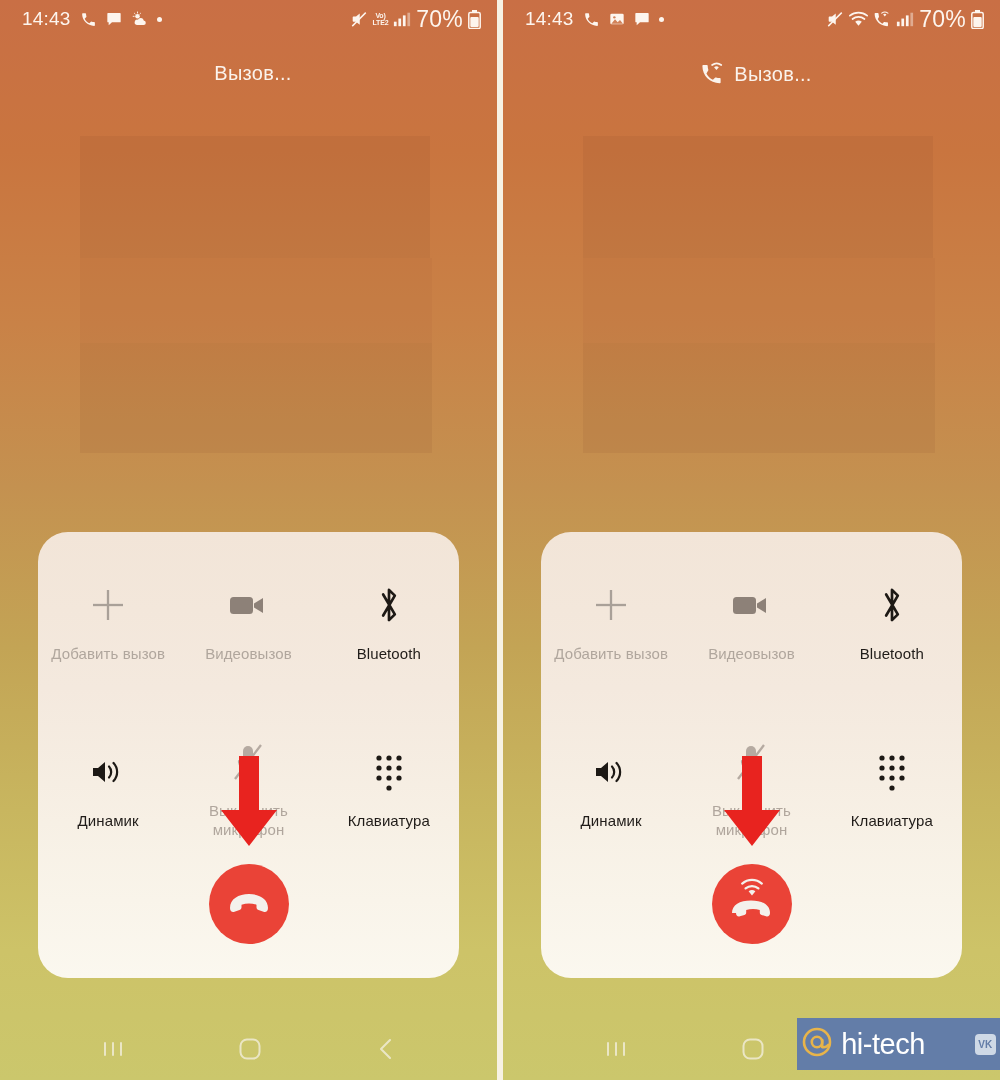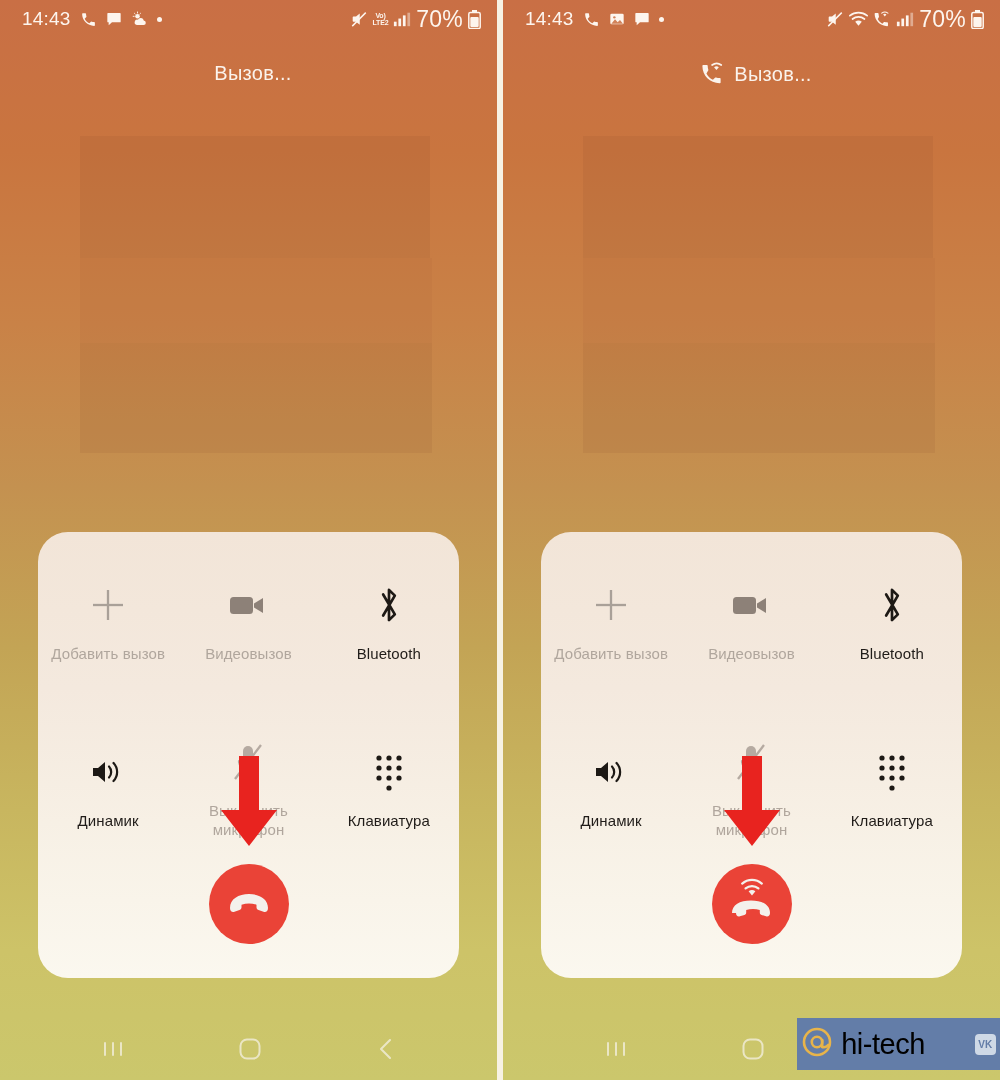--- a/index.html
+++ b/index.html
@@ -91,21 +91,21 @@
     padding:0 44px;
   }
   .navbar .nb { opacity:.82; }
 
   
   .watermark {
     position:absolute; right:0px; bottom:10px;
     width:203px; height:52px; background:#637da8;
     display:flex; align-items:center; justify-content:center; gap:8px;
   }
-  .wm-text { font-size:29px; color:#000000; letter-spacing:-.5px; }
+  .wm-text { font-size:29px; color:#ffffff; letter-spacing:-.5px; }
   .wm-vk {
     width:21px; height:21px; border-radius:4px; background:#cfd9e6;
     color:#637da8; font-size:10px; font-weight:bold;
     display:flex; align-items:center; justify-content:center;margin-left:42px;
   }
 </style>
 </head>
 <body>
 
 <div class="screens">

